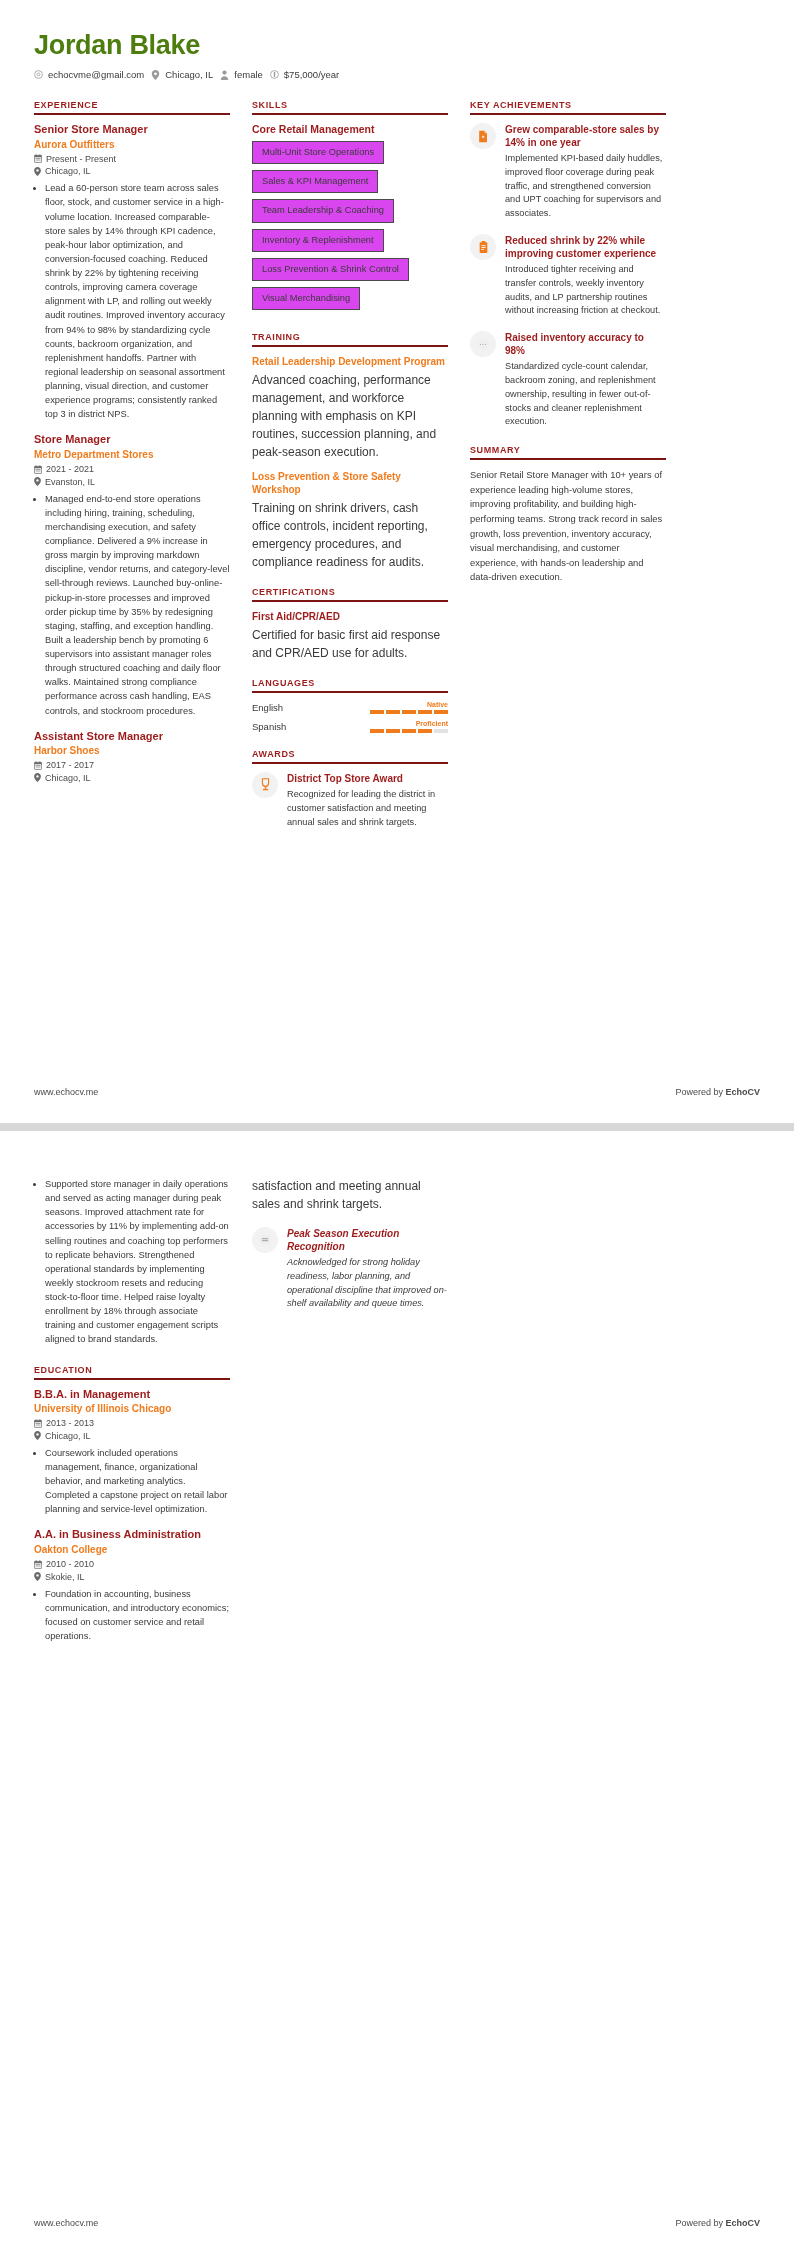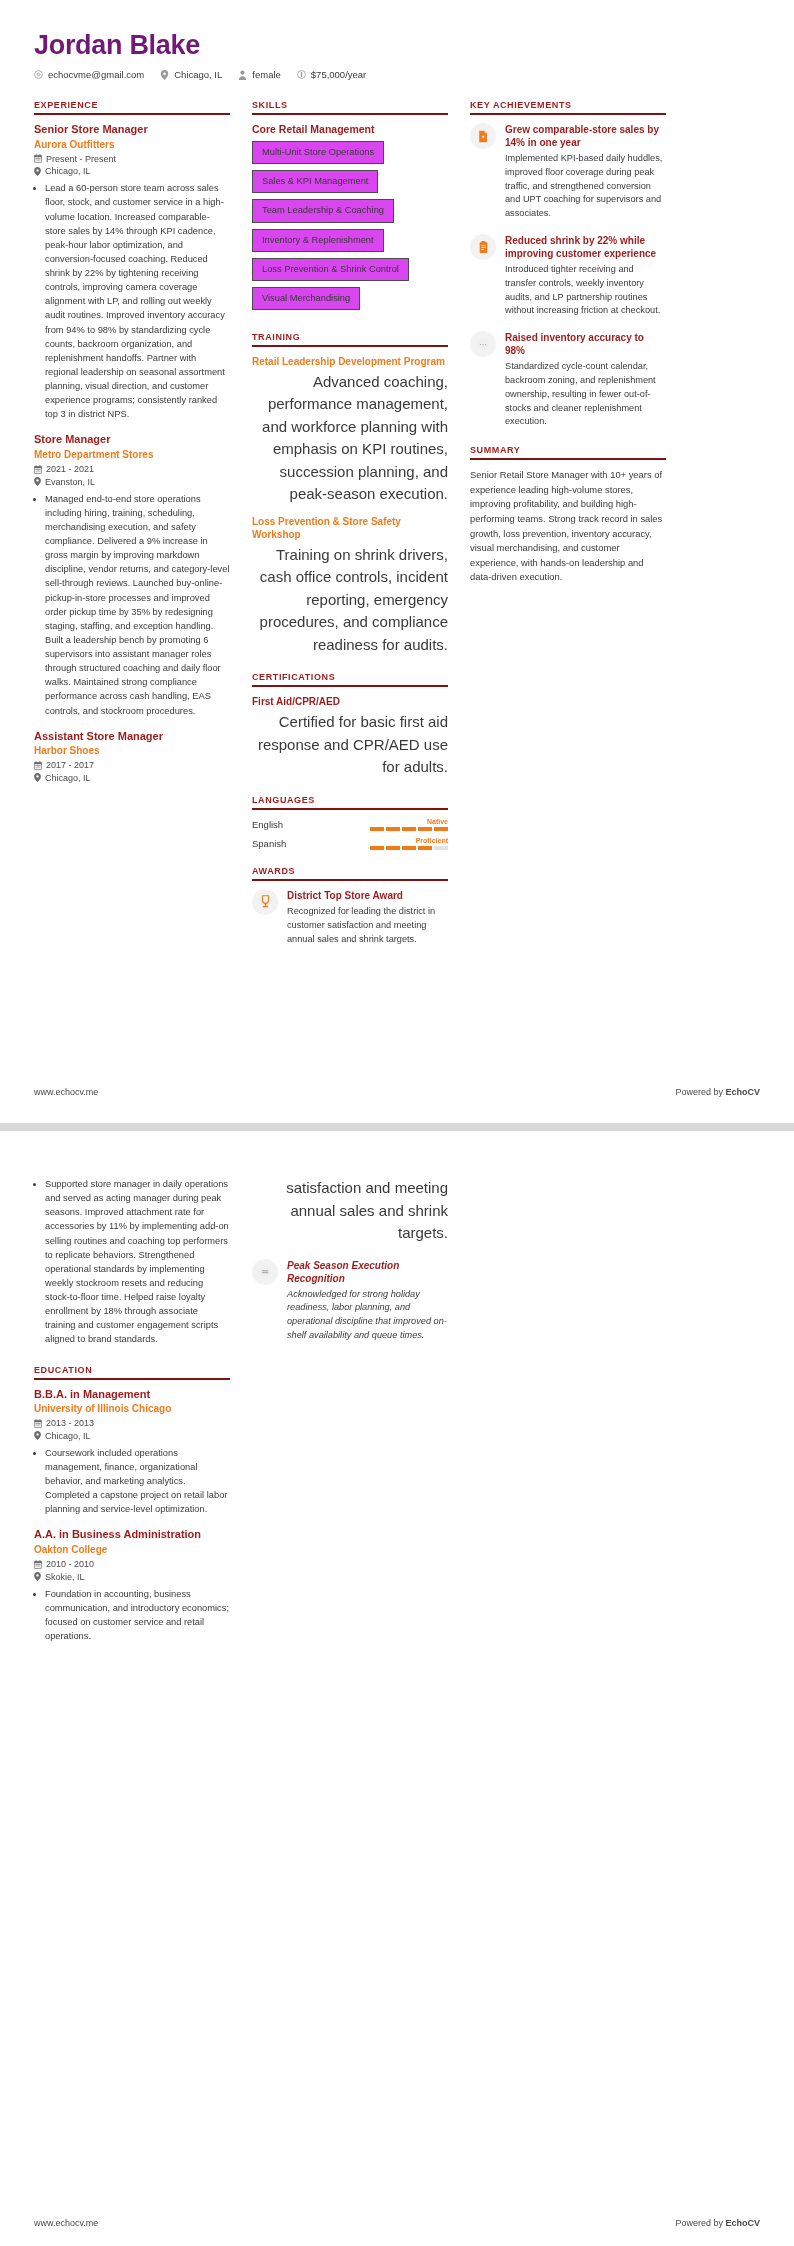--- a/index.html
+++ b/index.html
@@ -15,35 +15,35 @@
     height: 1123px;
     background: #ffffff;
     overflow: hidden;
   }
   .page-inner { padding: 30px 34px 0 34px; }
 
   
   .name {
     font-size: 27px;
     font-weight: bold;
-    color: #701a75;
+    color: #4d7c0f;
     letter-spacing: -0.3px;
     line-height: 1.15;
   }
   .job-title {
     font-size: 12.5px;
     color: #f07b1d;
     font-weight: bold;
     margin-top: 3px;
     letter-spacing: 0.1px;
   }
   .contact-row {
     display: flex;
     align-items: center;
-    gap: 16px;
+    gap: 7px;
     margin-top: 8px;
     flex-wrap: wrap;
   }
   .contact-item {
     display: flex;
     align-items: center;
     gap: 5px;
     font-size: 9.5px;
     color: #3b3b3b;
   }
@@ -133,24 +133,23 @@
   .sub-item { margin-bottom: 9px; }
   .sub-title {
     font-size: 10px;
     font-weight: bold;
     color: #f07b1d;
     line-height: 1.3;
     margin-bottom: 3px;
   }
   .sub-title.dark { color: #9e1b1b; }
   .sub-desc {
-    font-size: 15px;
+    font-size: 12px;
     line-height: 1.5;
     color: #3a3a3a;
-    text-align: right;
   }
 
   
   .lang-row {
     display: flex;
     align-items: center;
     justify-content: space-between;
     margin-bottom: 6px;
     gap: 6px;
   }

